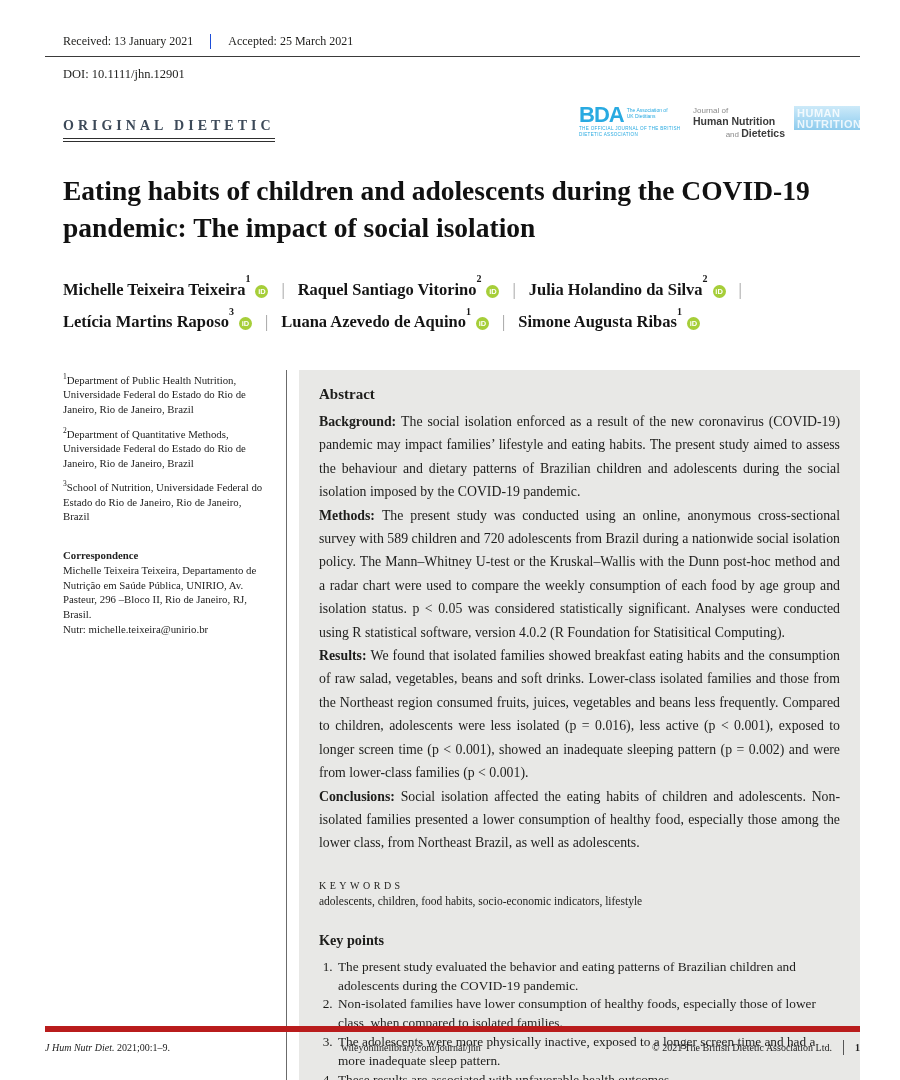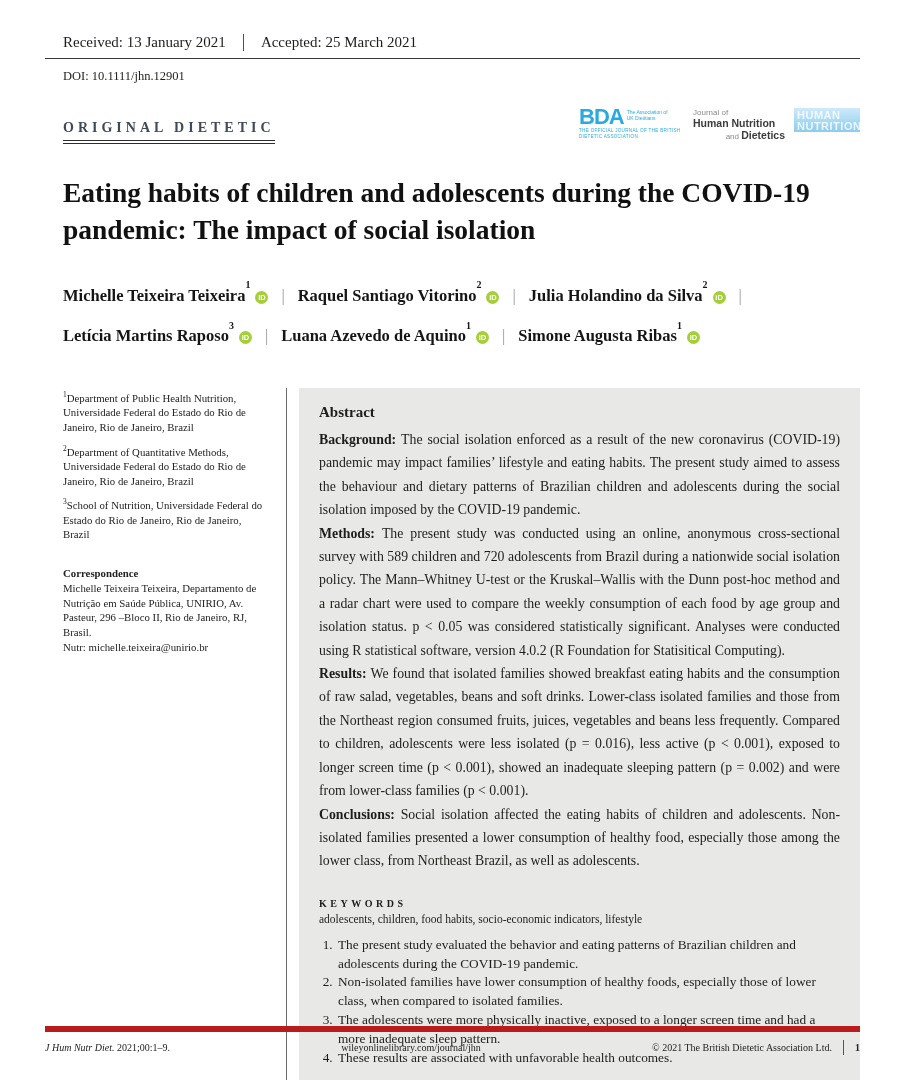--- a/index.html
+++ b/index.html
@@ -1,21 +1,21 @@
 <!DOCTYPE html>
 <html><head>
 <meta charset="utf-8">
 <style>
   * { margin:0; padding:0; box-sizing:border-box; }
   html,body { width:900px; background:#ffffff; }
   body { font-family:"Liberation Serif", serif; color:#1d1d1b; }
   .page { position:relative; width:900px; height:1080px; padding:34px 40px 0 45px; overflow:hidden; background:#fff; }
 
   
-  .meta-row { display:flex; align-items:center; font-size:15px; padding:0 0 7px 18px; }
+  .meta-row { display:flex; align-items:center; font-size:12px; padding:0 0 7px 18px; }
   .meta-accepted { margin-left:17px; padding-left:17px; border-left:1px solid #1d4ed8; }
   .top-rule { border-bottom:1.4px solid #3a3a3a; }
   .doi-row { font-size:12.5px; margin:10px 0 0 18px; }
 
   
   .header-row { display:flex; justify-content:space-between; align-items:flex-start; margin-top:24px; }
   .article-type { margin-left:18px; margin-top:12px; font-size:14px; font-weight:bold; letter-spacing:4px;
                   color:#3d4a59; border-bottom:4px double #2e2e2e; padding-bottom:4px; }
   .logos { display:flex; align-items:flex-start; gap:9px; font-family:"Liberation Sans", sans-serif; }
   .bda-block { display:flex; flex-direction:column; width:105px; }
@@ -28,21 +28,21 @@
   .jn-main { font-size:10.5px; color:#3b3b3b; font-weight:bold; display:block; }
   .jn-line3 { display:block; text-align:right; font-size:10.5px; }
   .jn-and { color:#8a8a8a; font-size:8px; font-weight:normal; }
   .jn-diet { color:#3b3b3b; font-weight:bold; }
   .cover-thumb { width:66px; height:24px; background:linear-gradient(180deg,#cdeaf9 0%,#a9d9f3 55%,#8ecbed 100%);
                  overflow:hidden; padding:2px 3px; }
   .cover-line { font-size:11px; font-weight:bold; line-height:11px; color:rgba(255,255,255,.8); letter-spacing:.5px; white-space:nowrap; }
 
   
   .title { margin:30px 20px 0 18px; font-size:27.5px; line-height:37px; font-weight:bold; color:#111; }
-  .authors { margin:25px 18px 0; font-size:16.5px; font-weight:bold; line-height:36px; color:#151515; }
+  .authors { margin:25px 18px 0; font-size:16.5px; font-weight:bold; line-height:28px; color:#151515; }
   .author { white-space:nowrap; }
   .author-sup { font-size:10px; position:relative; top:-6px; }
   .orcid { display:inline-block; width:13px; height:13px; border-radius:50%; background:#a6ce39;
            margin-left:5px; text-align:center; vertical-align:1px; }
   .orcid::after { content:"iD"; color:#fff; font-family:"Liberation Sans", sans-serif;
                   font-size:7.5px; font-weight:bold; line-height:13px; display:block; }
   .author-sep { display:inline-block; margin:0 13px; color:#9a9a9a; font-weight:normal; }
   .author-sep::after { content:"|"; }
 
   
@@ -50,21 +50,21 @@
   .sidebar { flex:0 0 224px; width:224px; padding-right:16px; border-right:1px solid #6b6b6b;
              font-size:10.8px; line-height:14.7px; color:#222; }
   .affil { margin-bottom:7px; }
   .affil sup { font-size:7.5px; }
   .corr { margin-top:24px; }
   .corr-heading { font-weight:bold; }
   .main-col { flex:1; padding-left:12px; }
   .abstract-box { background:#e8e8e6; padding:11px 20px 17px; }
   .abstract-heading { font-size:15px; font-weight:bold; margin:5px 0 7px; }
   .abs-p { font-size:13.8px; line-height:23.4px; text-align:justify; }
-  .keywords-heading { font-size:10px; font-weight:bold; letter-spacing:3.5px; margin-top:25px; }
+  .keywords-heading { font-size:10px; font-weight:normal; letter-spacing:3.5px; margin-top:25px; }
   .keywords { font-size:11.5px; margin-top:3px; line-height:15px; }
   .keypoints-heading { font-size:14.2px; font-weight:bold; margin-top:23px; }
   .keypoints { margin:9px 0 0; padding-left:17px; font-size:13.3px; line-height:18.8px; }
   .keypoints li { padding-left:2px; }
 
   
   .footer { position:absolute; left:45px; right:40px; top:1026px; border-top:6px solid #b91c1c;
             padding-top:8px; display:flex; justify-content:space-between; align-items:baseline;
             font-size:10px; color:#222; }
   .footer-left-italic { font-style:italic; }
@@ -131,20 +131,21 @@
       <div class="abstract-box">
         <div class="abstract-heading">Abstract</div>
         <p class="abs-p"><b>Background: </b><span>The social isolation enforced as a result of the new coronavirus (COVID-19) pandemic may impact families’ lifestyle and eating habits. The present study aimed to assess the behaviour and dietary patterns of Brazilian children and adolescents during the social isolation imposed by the COVID-19 pandemic.</span></p>
         <p class="abs-p"><b>Methods: </b><span>The present study was conducted using an online, anonymous cross-sectional survey with 589 children and 720 adolescents from Brazil during a nationwide social isolation policy. The Mann–Whitney U-test or the Kruskal–Wallis with the Dunn post-hoc method and a radar chart were used to compare the weekly consumption of each food by age group and isolation status. p &lt; 0.05 was considered statistically significant. Analyses were conducted using R statistical software, version 4.0.2 (R Foundation for Statisitical Computing).</span></p>
         <p class="abs-p"><b>Results: </b><span>We found that isolated families showed breakfast eating habits and the consumption of raw salad, vegetables, beans and soft drinks. Lower-class isolated families and those from the Northeast region consumed fruits, juices, vegetables and beans less frequently. Compared to children, adolescents were less isolated (p = 0.016), less active (p &lt; 0.001), exposed to longer screen time (p &lt; 0.001), showed an inadequate sleeping pattern (p = 0.002) and were from lower-class families (p &lt; 0.001).</span></p>
         <p class="abs-p"><b>Conclusions: </b><span>Social isolation affected the eating habits of children and adolescents. Non-isolated families presented a lower consumption of healthy food, especially those among the lower class, from Northeast Brazil, as well as adolescents.</span></p>
 
         <div class="keywords-heading">KEYWORDS</div>
         <div class="keywords">adolescents, children, food habits, socio-economic indicators, lifestyle</div>
 
+        <div class="keypoints-heading">Key points</div>
         <ol class="keypoints">
           <li>The present study evaluated the behavior and eating patterns of Brazilian children and adolescents during the COVID-19 pandemic.</li>
           <li>Non-isolated families have lower consumption of healthy foods, especially those of lower class, when compared to isolated families.</li>
           <li>The adolescents were more physically inactive, exposed to a longer screen time and had a more inadequate sleep pattern.</li>
           <li>These results are associated with unfavorable health outcomes.</li>
         </ol>
       </div>
     </div>
   </div>
 

